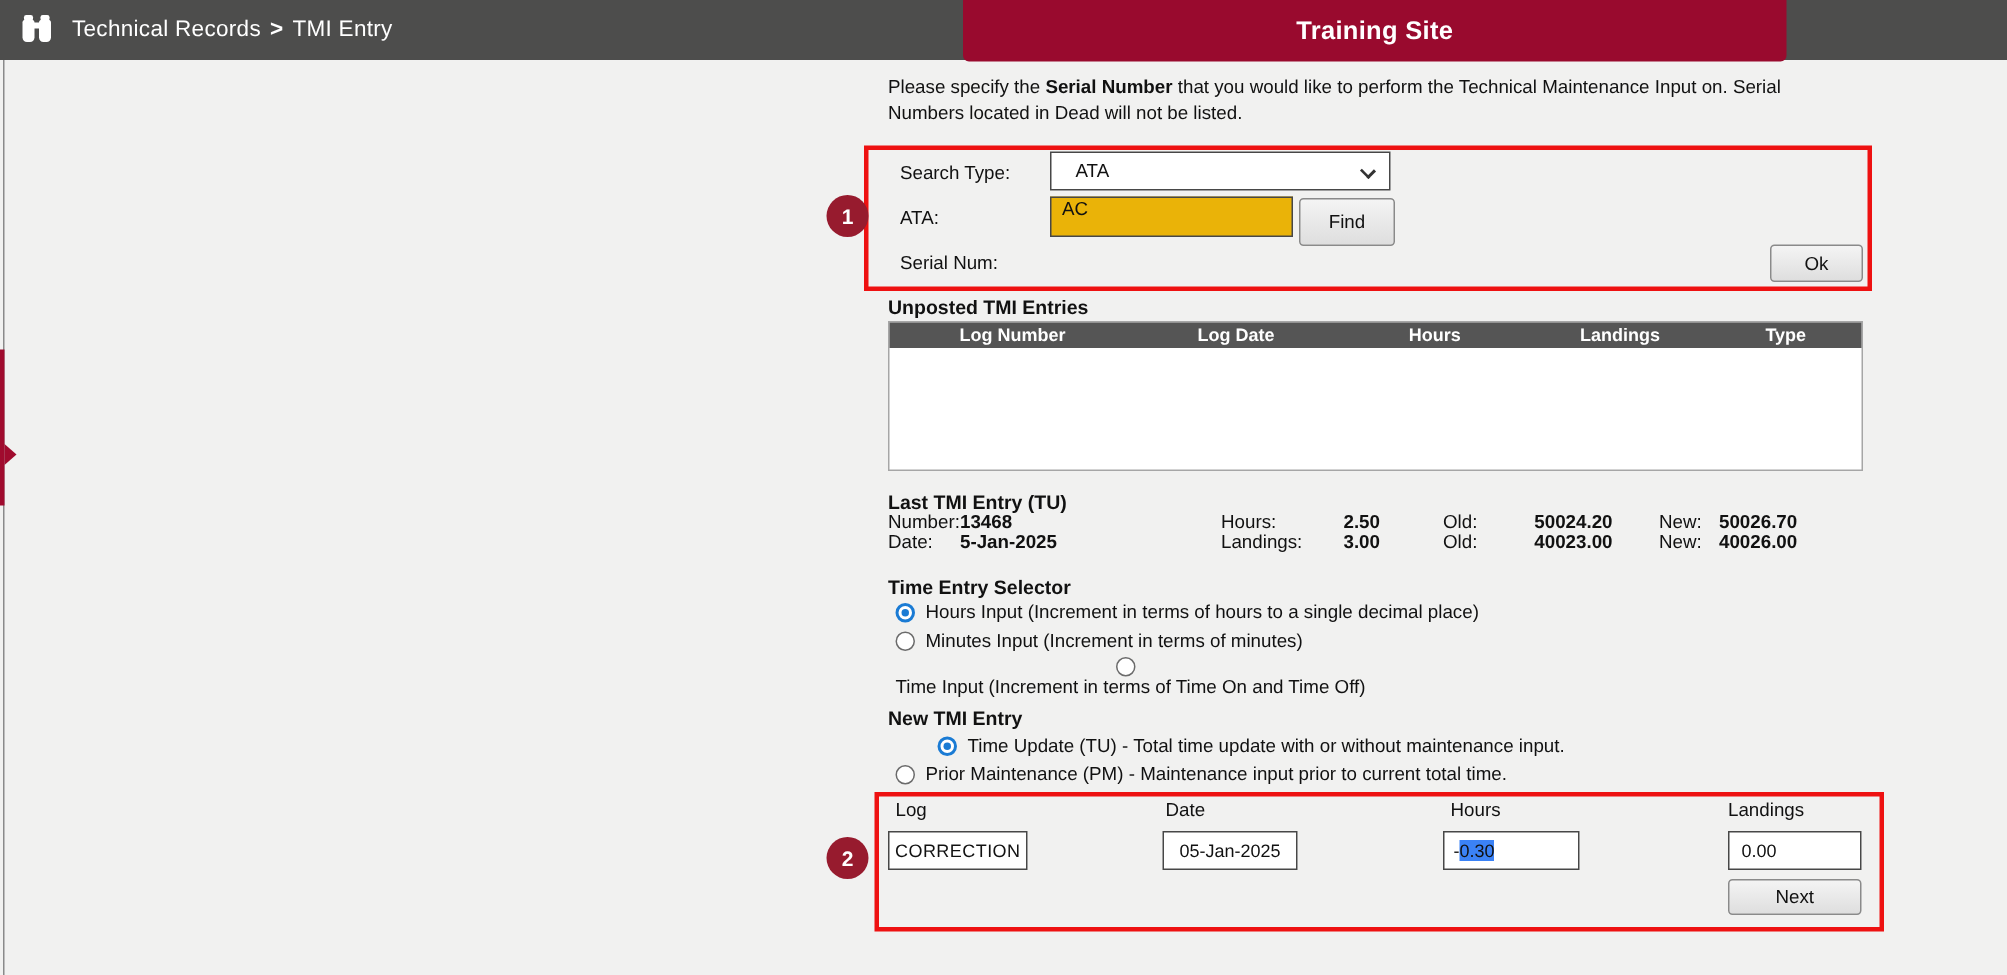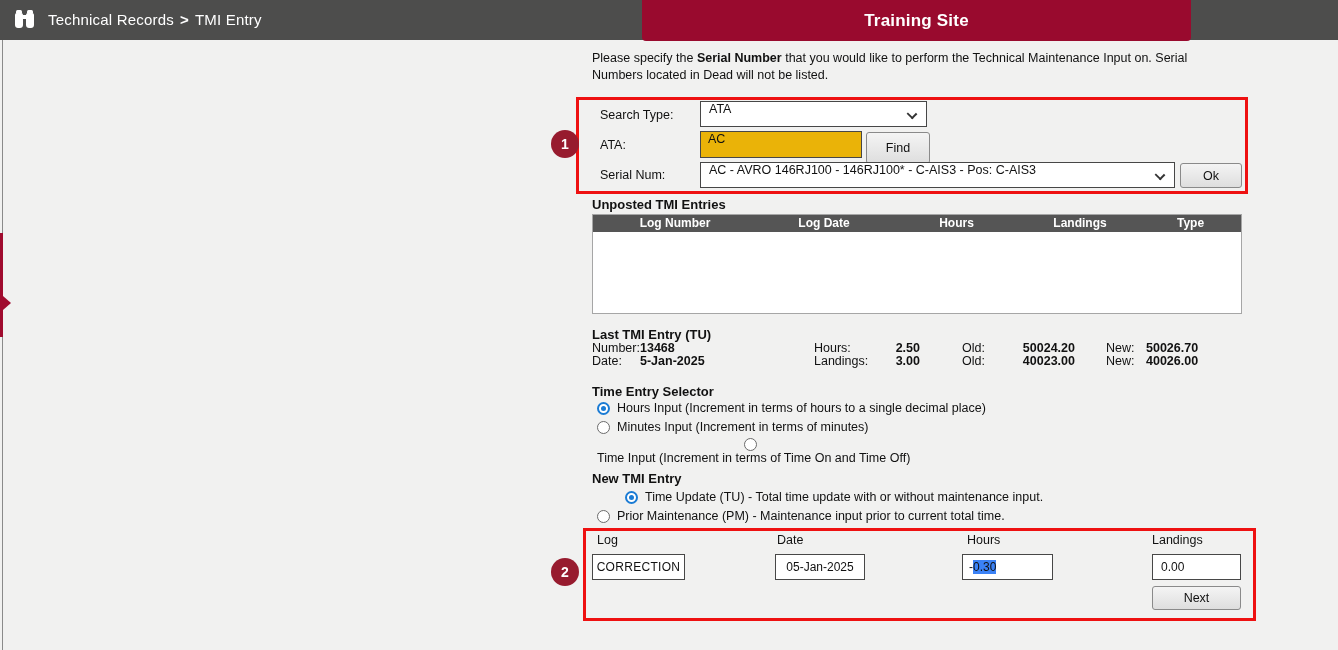--- a/index.html
+++ b/index.html
@@ -31,21 +31,21 @@
   #annot-box-1 { left:576px; top:97px; width:672px; height:97px; }
   #annot-box-2 { left:583px; top:528px; width:673px; height:93px; }
   .annot-circle { position:absolute; width:28px; height:28px; border-radius:50%; background:#971b2e;
                   color:#fff; font-size:14px; font-weight:700; display:flex; align-items:center; justify-content:center; z-index:5; }
   #annot-circle-1 { left:551px; top:130px; }
   #annot-circle-2 { left:551px; top:558px; }
 
   
   .fld-label { position:absolute; font-size:12.5px; color:#111; }
   .sel { position:absolute; height:26px; background:#ffffff; border:1px solid #474747;
-         display:flex; align-items:flex-start; padding:0 26px 0 8px; font-size:12.5px; color:#111; cursor:default; }
+         display:flex; align-items:center; padding:0 26px 0 16px; font-size:12.5px; color:#111; cursor:default; }
   .sel .chev { position:absolute; right:10px; top:8px; width:8px; height:8px;
                border-right:2px solid #333; border-bottom:2px solid #333; transform:rotate(45deg) scale(1,.9); }
   .tinput { position:absolute; background:#eab308; border:1px solid #474747; font-size:12.5px; color:#111;
             display:flex; padding:0 7px; }
   .btn { position:absolute; background:linear-gradient(#f4f4f4,#dedede); border:1px solid #8a8a8a; border-radius:3px;
          font-size:12.5px; color:#111; display:flex; align-items:center; justify-content:center; cursor:pointer; }
 
   #search-type-label { left:600px; top:108px; }
   #search-type-select { left:700px; top:101px; width:227px; }
   #ata-label { left:600px; top:138px; }
@@ -142,24 +142,20 @@
 
   <div class="fld-label" id="ata-label">ATA:</div>
   <div class="tinput" id="ata-input">
     <span>AC</span>
   </div>
   <div class="btn" id="find-button">
     <span>Find</span>
   </div>
 
   <div class="fld-label" id="serial-label">Serial Num:</div>
-  <div class="sel" id="serial-select">
-    <span>AC - AVRO 146RJ100 - 146RJ100* - C-AIS3 - Pos: C-AIS3</span>
-    <span class="chev"></span>
-  </div>
   <div class="btn" id="ok-button">
     <span>Ok</span>
   </div>
 
   <div class="section-title" id="unposted-title">Unposted TMI Entries</div>
   <div class="utable">
     <div class="utable-head">
       <div>Log Number</div>
       <div>Log Date</div>
       <div>Hours</div>

